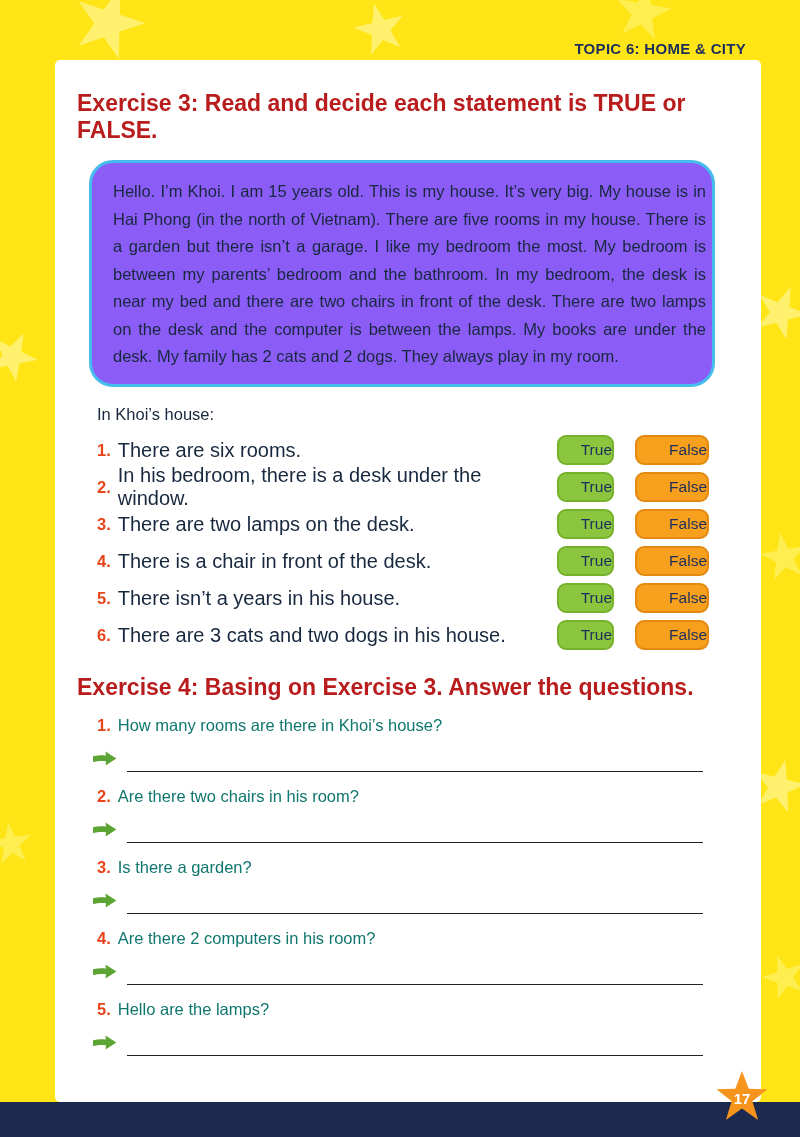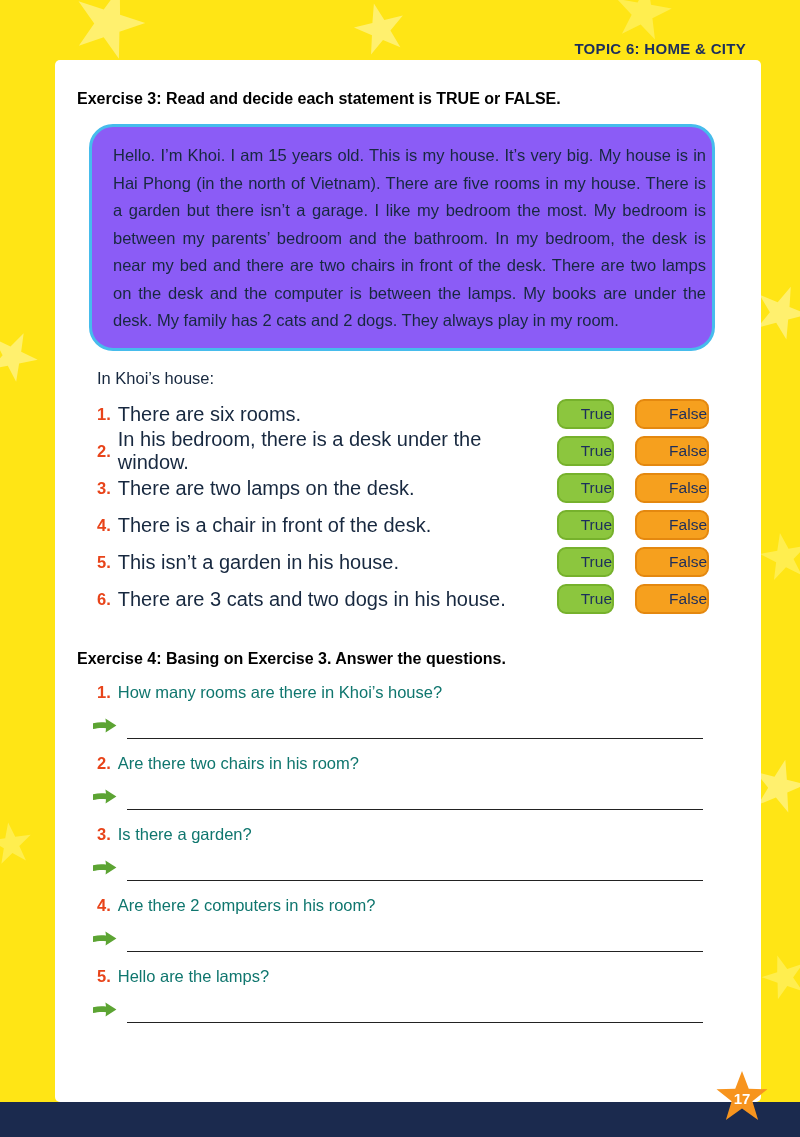--- a/index.html
+++ b/index.html
@@ -17,22 +17,22 @@
     position:absolute; top:40px; right:54px;
     color:#1C2E5C; font-weight:bold; font-size:15px; letter-spacing:.3px;
   }
 
   .sheet {
     position:absolute; left:55px; top:60px; width:706px; height:1042px;
     background:#ffffff; border-radius:5px;
     padding:30px 22px 0 22px;
   }
 
-  .ex-title { color:#000000; font-size:16px; font-weight:bold; }
-  .ex-title.second { margin-top:32px; }
+  .ex-title { color:#b91c1c; font-size:23px; font-weight:bold; }
+  .ex-title.second { margin-top:20px; }
 
   .passage {
     margin:16px 24px 0 12px;
     background:#8b5cf6;
     border:3px solid #46BCEC;
     border-radius:24px;
     padding:15px 6px 13px 21px;
   }
   .passage p {
     color:#17283F; font-size:16.5px; line-height:27.5px;
@@ -166,21 +166,21 @@
 
       <div class="stmt-row">
         <span class="num">4.</span>
         <span class="stmt-text">There is a chair in front of the desk.</span>
         <span class="tf-btn tf-true">True</span>
         <span class="tf-btn tf-false">False</span>
       </div>
 
       <div class="stmt-row">
         <span class="num">5.</span>
-        <span class="stmt-text">This isn’t a garden in his house.</span>
+        <span class="stmt-text">There isn’t a years in his house.</span>
         <span class="tf-btn tf-true">True</span>
         <span class="tf-btn tf-false">False</span>
       </div>
 
       <div class="stmt-row">
         <span class="num">6.</span>
         <span class="stmt-text">There are 3 cats and two dogs in his house.</span>
         <span class="tf-btn tf-true">True</span>
         <span class="tf-btn tf-false">False</span>
       </div>

